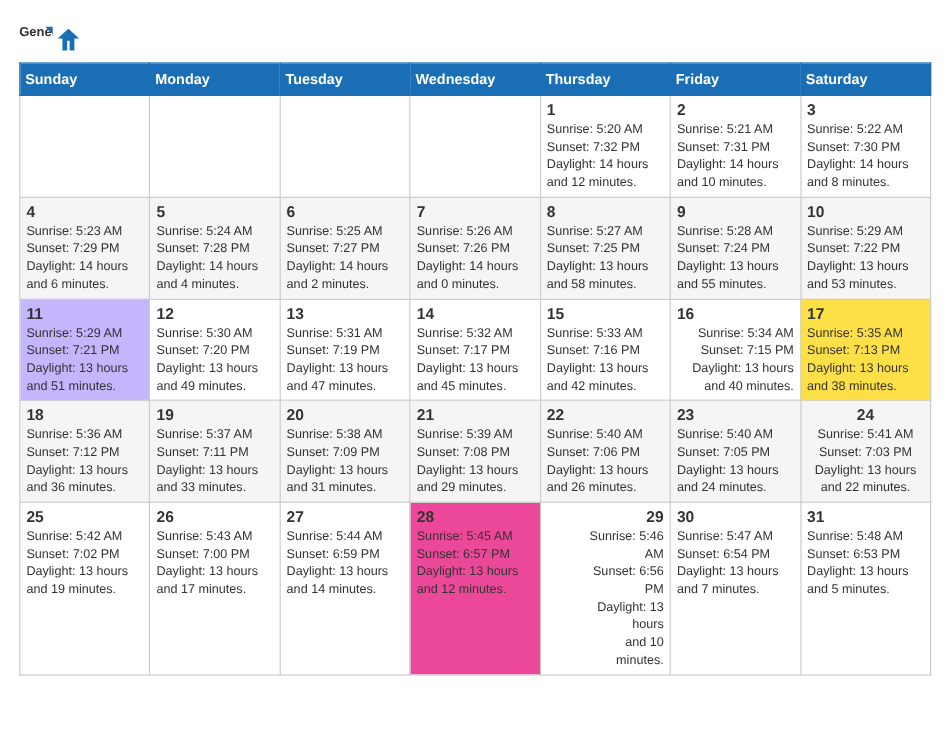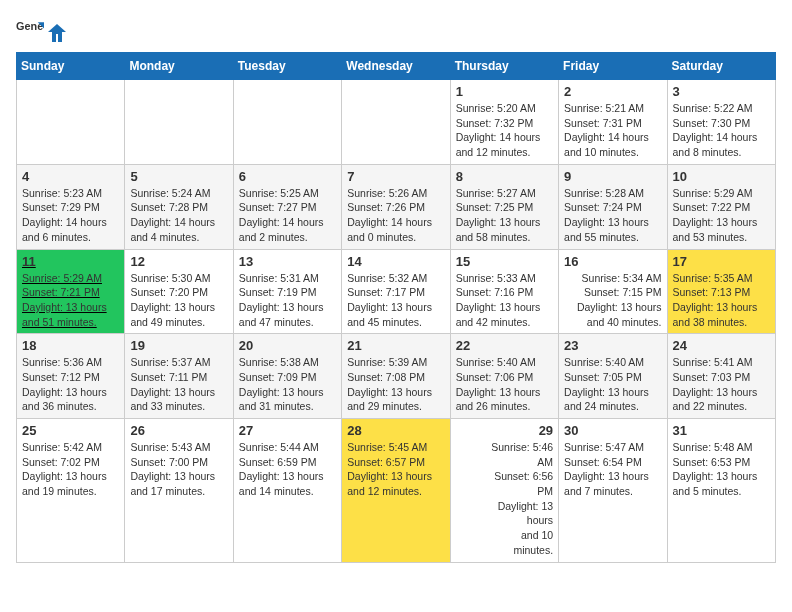--- a/index.html
+++ b/index.html
@@ -182,21 +182,21 @@
         </td>
         <td style="background: rgb(245, 245, 245);">
           <span class="day-num">10</span>
           <div class="day-info" style="white-space: pre-line;">Sunrise: 5:29 AM
 Sunset: 7:22 PM
 Daylight: 13 hours
 and 53 minutes.</div>
         </td>
       </tr>
       <tr class="week-row-odd">
-        <td style="background: #22c55e; text-decoration: underline;">
+        <td style="background: #c4b5fd;">
           <span class="day-num">11</span>
           <div class="day-info" style="white-space: pre-line;">Sunrise: 5:29 AM
 Sunset: 7:21 PM
 Daylight: 13 hours
 and 51 minutes.</div>
         </td>
         <td style="background: rgb(255, 255, 255);">
           <span class="day-num">12</span>
           <div class="day-info" style="white-space: pre-line;">Sunrise: 5:30 AM
 Sunset: 7:20 PM
@@ -275,21 +275,21 @@
 Daylight: 13 hours
 and 26 minutes.</div>
         </td>
         <td style="background: rgb(245, 245, 245);">
           <span class="day-num">23</span>
           <div class="day-info" style="white-space: pre-line;">Sunrise: 5:40 AM
 Sunset: 7:05 PM
 Daylight: 13 hours
 and 24 minutes.</div>
         </td>
-        <td style="background: rgb(245, 245, 245);">
+        <td style="background: rgb(245, 245, 245); text-align: center;">
           <span class="day-num">24</span>
           <div class="day-info" style="white-space: pre-line;">Sunrise: 5:41 AM
 Sunset: 7:03 PM
 Daylight: 13 hours
 and 22 minutes.</div>
         </td>
       </tr>
       <tr class="week-row-odd">
         <td style="background: rgb(255, 255, 255);">
           <span class="day-num">25</span>
@@ -305,21 +305,21 @@
 Daylight: 13 hours
 and 17 minutes.</div>
         </td>
         <td style="background: rgb(255, 255, 255);">
           <span class="day-num">27</span>
           <div class="day-info" style="white-space: pre-line;">Sunrise: 5:44 AM
 Sunset: 6:59 PM
 Daylight: 13 hours
 and 14 minutes.</div>
         </td>
-        <td style="background: #fde047;">
+        <td style="background: #ec4899;">
           <span class="day-num">28</span>
           <div class="day-info" style="white-space: pre-line;">Sunrise: 5:45 AM
 Sunset: 6:57 PM
 Daylight: 13 hours
 and 12 minutes.</div>
         </td>
         <td style="background: rgb(255, 255, 255); text-align: right;">
           <span class="day-num">29</span>
           <div class="day-info" style="white-space: pre-line; margin-left: 28px;">Sunrise: 5:46 AM
 Sunset: 6:56 PM

